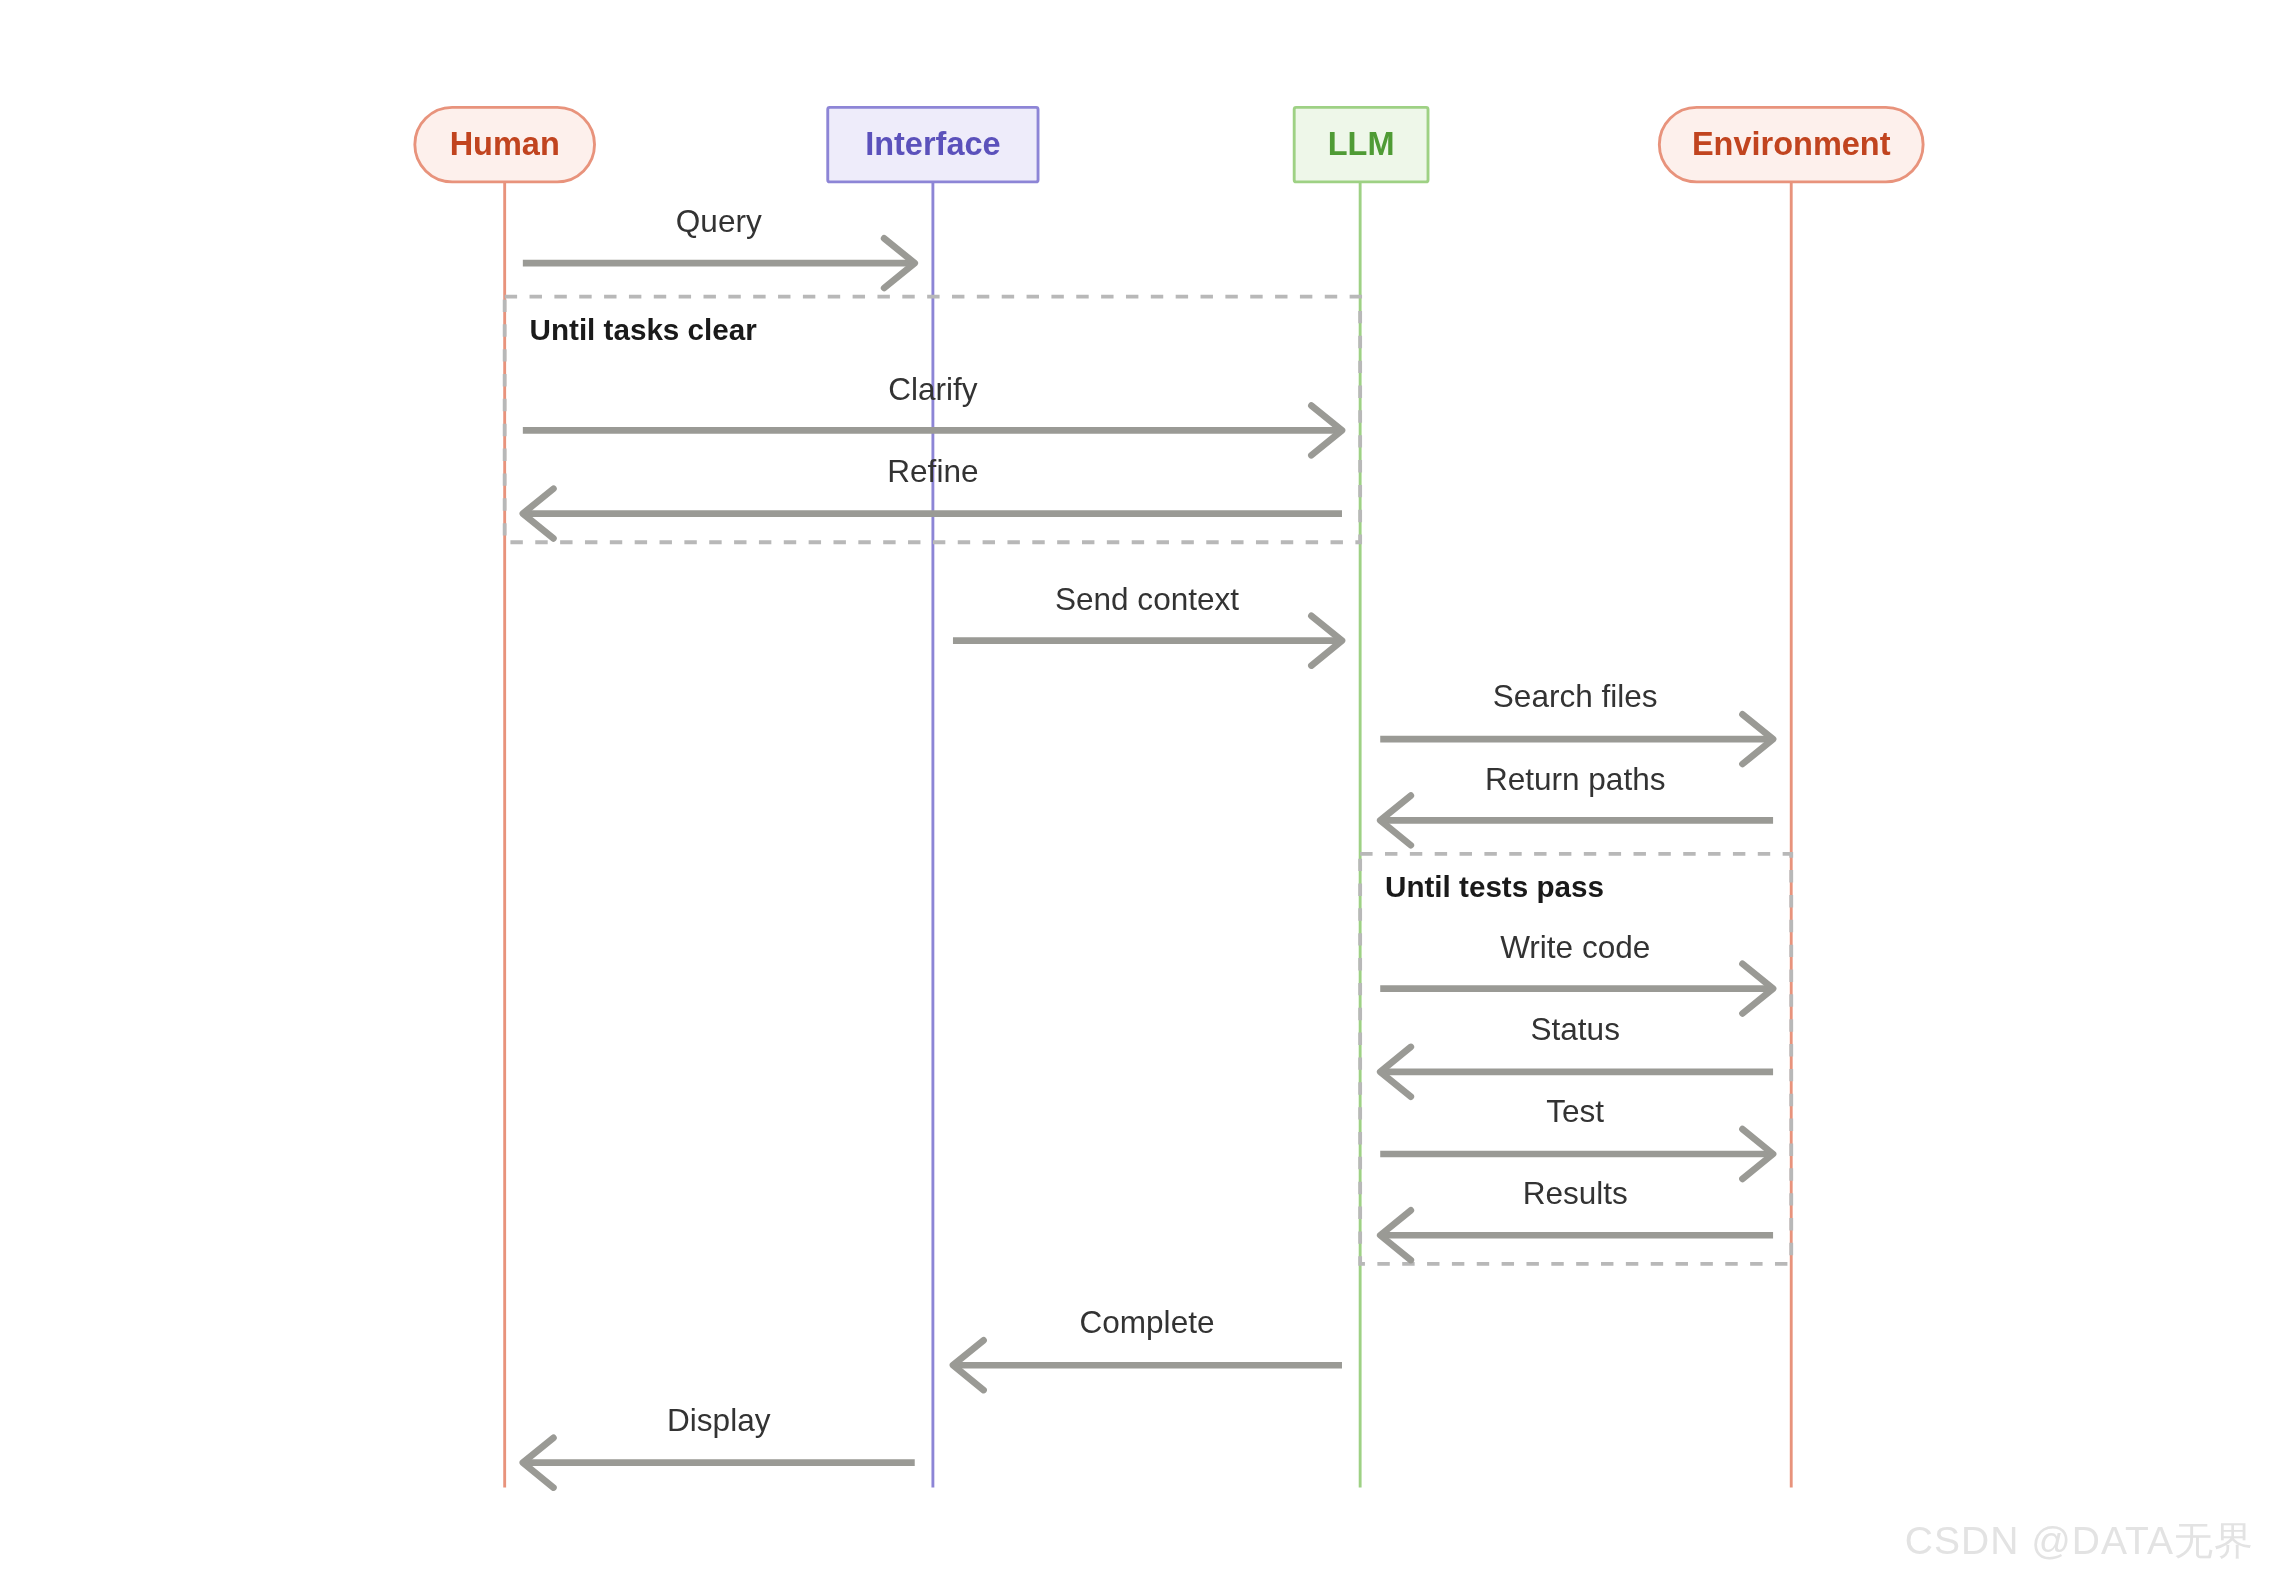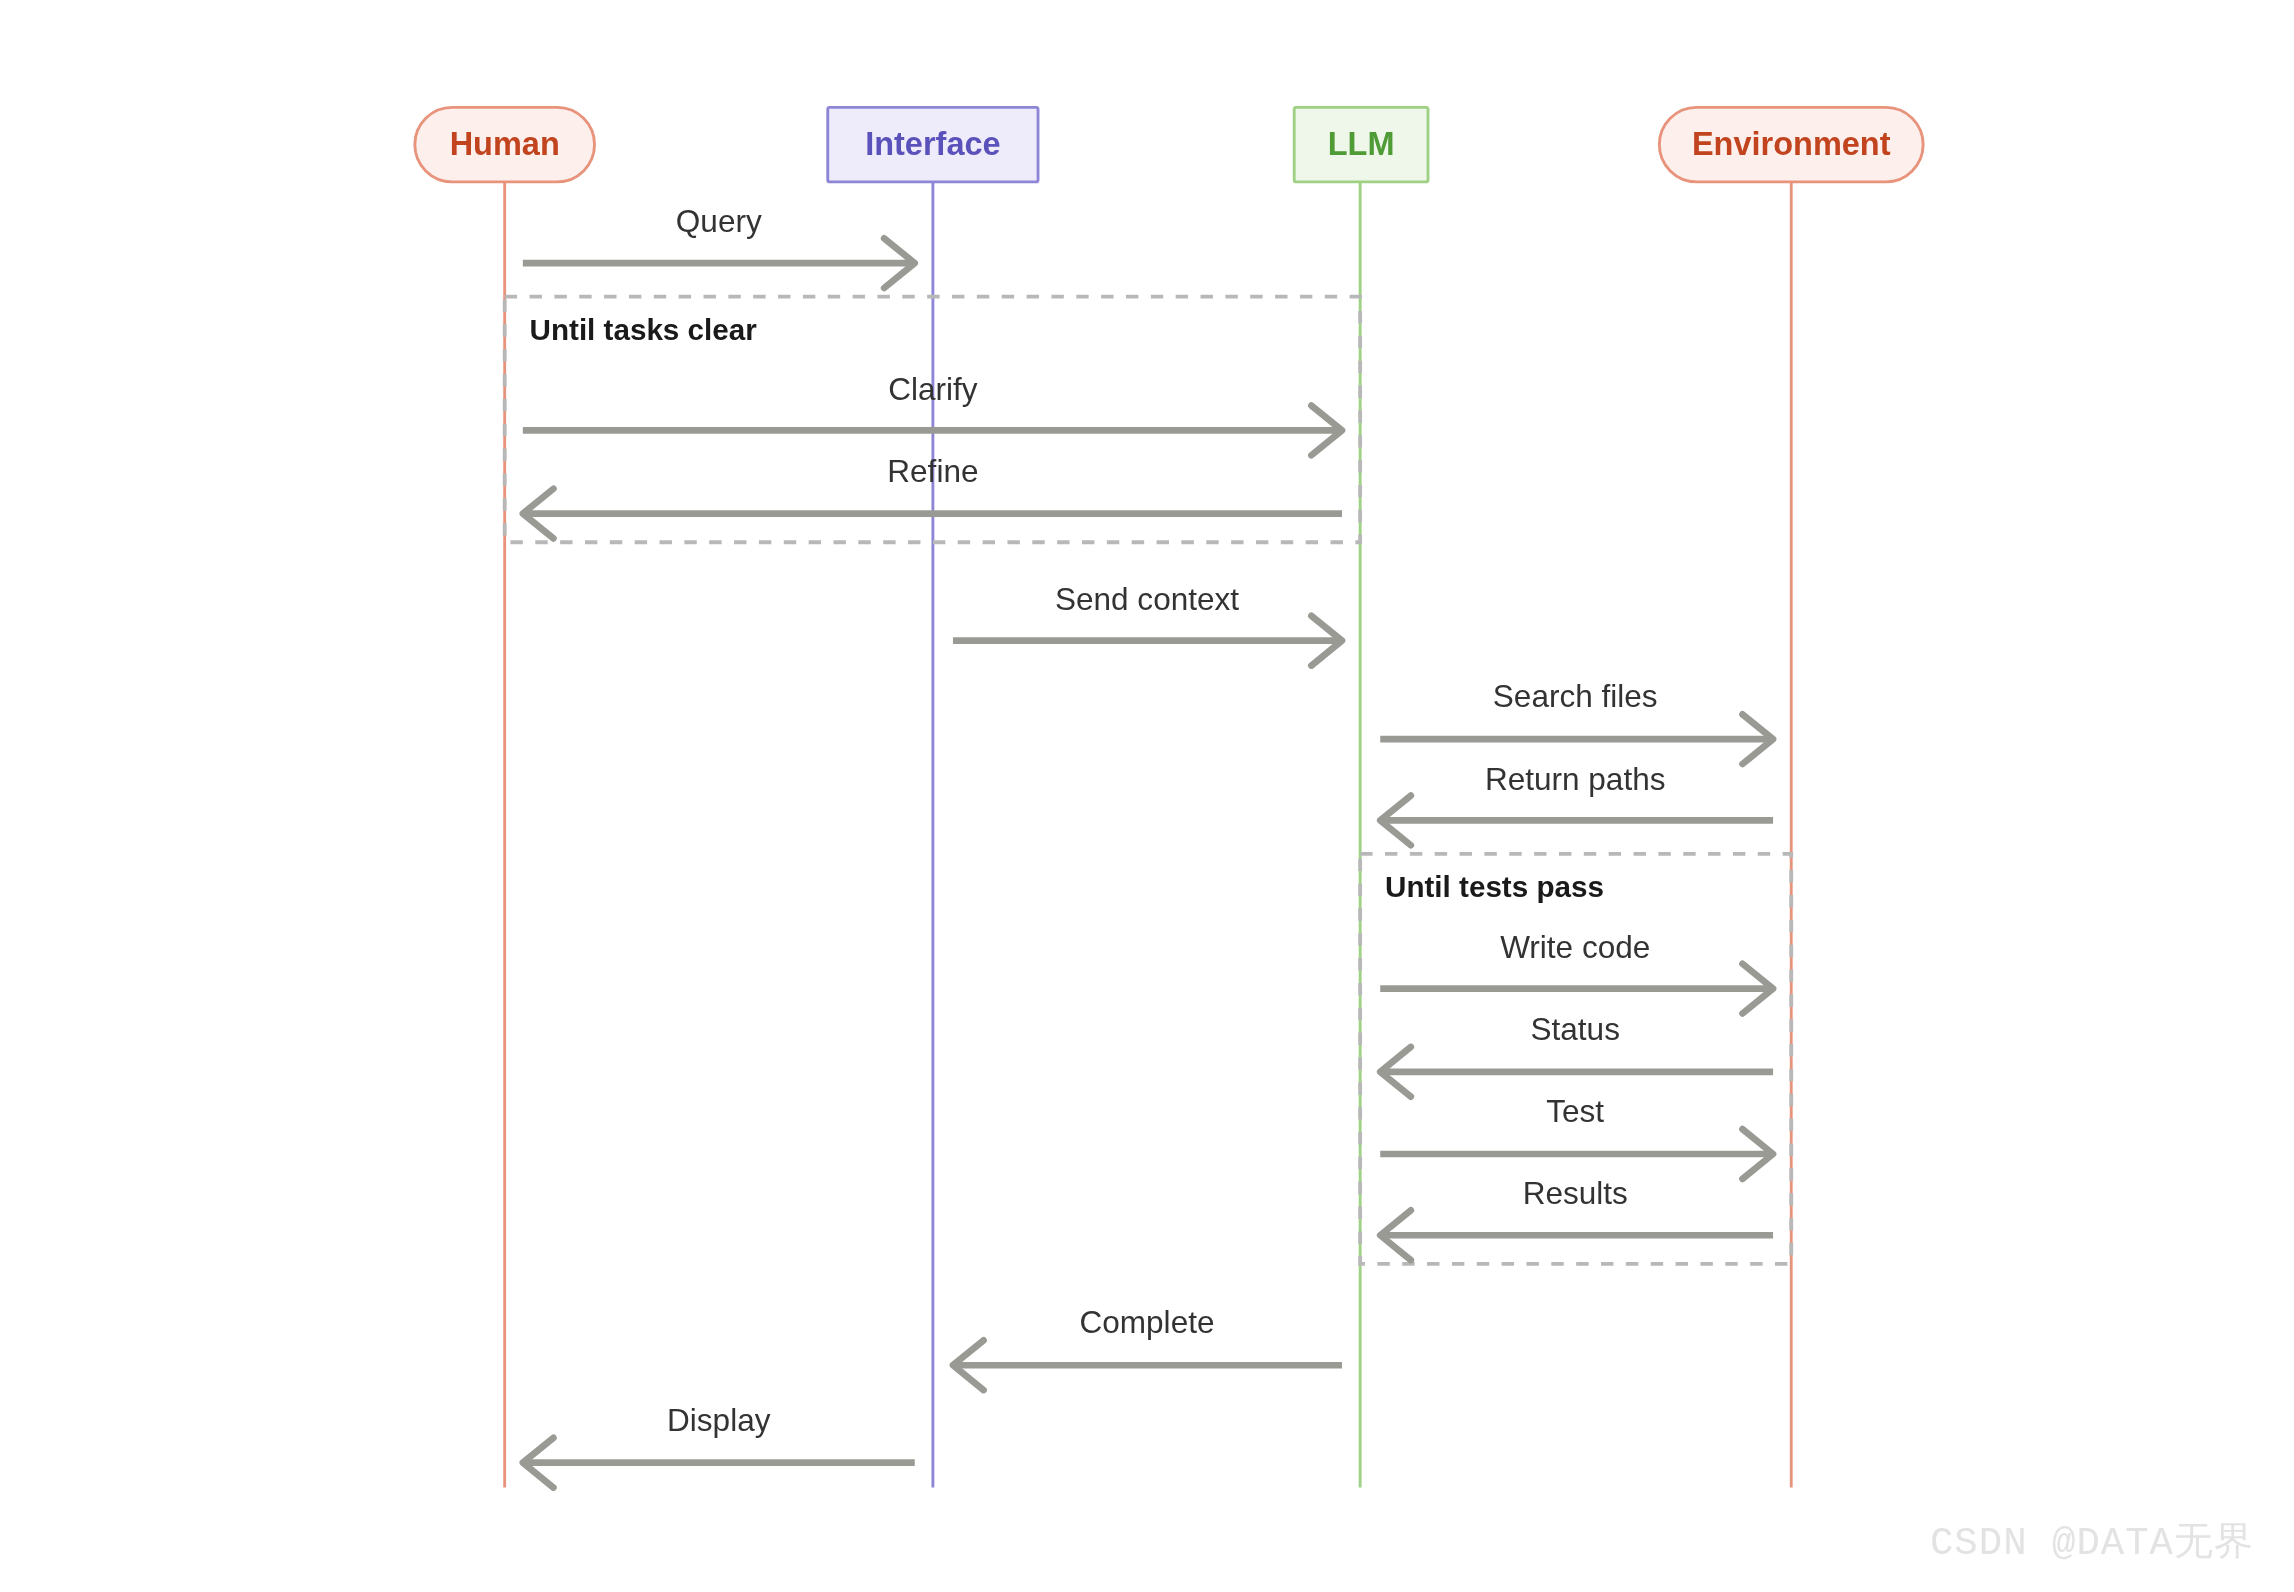--- a/index.html
+++ b/index.html
@@ -70,21 +70,21 @@
   .loop-box {
     fill: none;
     stroke: #b8b8b8;
     stroke-width: 4;
     stroke-dasharray: 13 13;
   }
   .watermark {
     position: absolute;
     right: 40px;
     bottom: 25px;
-    font-family: Liberation Mono, monospace;
+    font-family: Liberation Sans, sans-serif;
     font-size: 39px;
     color: #e3e3e3;
     letter-spacing: 1px;
     white-space: nowrap;
     user-select: none;
   }
 </style>
 </head>
 <body>
 

